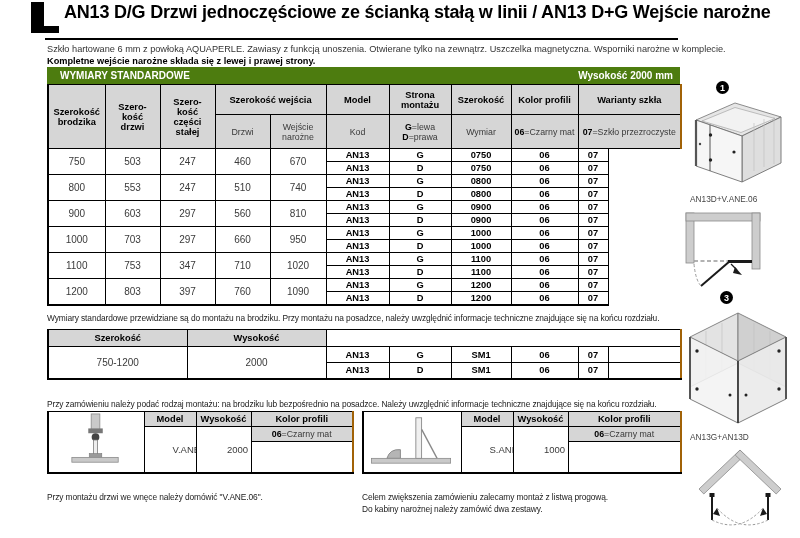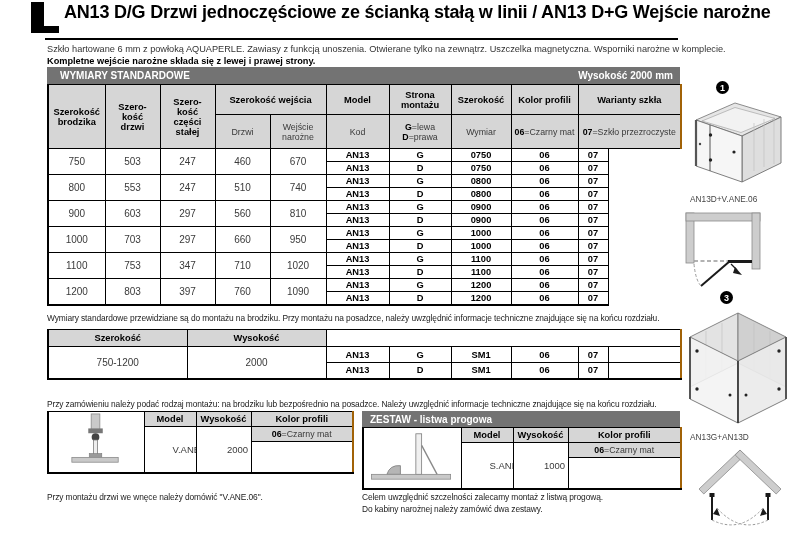--- a/index.html
+++ b/index.html
@@ -8,21 +8,21 @@
 
   
   .lmark-bar{left:31px;top:2px;width:13px;height:31px;background:#000;}
   .lmark-foot{left:31px;top:26px;width:28px;height:7px;background:#000;}
   .page-title{left:64px;top:2px;width:616px;font-size:18px;font-weight:bold;letter-spacing:-0.2px;white-space:nowrap;}
   .title-rule{left:45px;top:38px;width:633px;height:2px;background:#000;}
   .desc{left:47px;top:44px;width:640px;font-size:9.2px;color:#333;white-space:nowrap;}
   .desc-bold{left:47px;top:55.5px;width:640px;font-size:9.2px;font-weight:bold;color:#000;white-space:nowrap;}
 
   
-  .blackbar{background:#737373;color:#fff;display:flex;align-items:center;justify-content:space-between;font-size:10px;font-weight:bold;box-sizing:border-box;padding:0 7px 0 13px;height:17px;}
+  .blackbar{background:#4d7c0f;color:#fff;display:flex;align-items:center;justify-content:space-between;font-size:10px;font-weight:bold;box-sizing:border-box;padding:0 7px 0 13px;height:17px;}
   .blackbar .bb-left{white-space:nowrap;}
   .blackbar .bb-right{white-space:nowrap;}
 
   
   table{border-collapse:collapse;table-layout:fixed;}
   td{border:1px solid #000;text-align:center;vertical-align:middle;padding:0;overflow:hidden;}
   .hdr{background:#d6d6d6;font-weight:bold;font-size:9.3px;line-height:10px;color:#000;}
   .sub{background:#d6d6d6;font-weight:normal;font-size:8.8px;line-height:10px;color:#3a3a3a;}
   .sub b{color:#000;font-weight:bold;}
   .pre{white-space:pre-line;}
@@ -314,23 +314,20 @@
       </tr>
       <tr style="height:32px;">
         <td class="white-cell br bb"></td>
       </tr>
     </tbody>
   </table>
 </div>
 <div class="abs footnote" style="left:47px;top:492px;">Przy montażu drzwi we wnęce należy domówić "V.ANE.06".</div>
 
 <div class="abs" style="left:362px;top:411px;width:318px;">
-  <div class="blackbar" style="height:16px;justify-content:flex-start;padding-left:8px;">
-    <span class="bb-left">ZESTAW - listwa progowa</span>
-  </div>
   <table style="width:318px;">
     <colgroup>
         <col style="width:98px">
         <col style="width:52px">
         <col style="width:55px">
         <col style="width:113px">
       </colgroup>
     <tbody>
       <tr style="height:15px;">
         <td rowspan="3" class="kit-pic bl bb">
@@ -351,21 +348,21 @@
         <td class="sub br">
           <b>06</b><span>=Czarny mat</span>
         </td>
       </tr>
       <tr style="height:32px;">
         <td class="white-cell br bb"></td>
       </tr>
     </tbody>
   </table>
 </div>
-<div class="abs footnote" style="left:362px;top:492px;">Celem uwzględnić szczelności zalecamy montaż z listwą progową.</div>
+<div class="abs footnote" style="left:362px;top:492px;">Celem zwiększenia zamówieniu zalecamy montaż z listwą progową.</div>
 <div class="abs footnote" style="left:362px;top:504px;">Do kabiny narożnej należy zamówić dwa zestawy.</div>
 
 <div class="abs badge" style="left:716px;top:81px;">1</div>
 
 <svg class="abs" style="left:688px;top:94px;" width="100" height="96" viewBox="0 0 100 96">
   <polygon points="8,26 47,9 93,23 54,42" fill="#e6e6e6" stroke="#808080" stroke-width="0.9"></polygon>
   <polygon points="14,27 47,13.5 87,24.5 53,38.5" fill="#f2f2f2" stroke="#9a9a9a" stroke-width="0.6"></polygon>
   <polygon points="54,42 93,23 93,69 54,88" fill="#dedede" stroke="#707070" stroke-width="0.9"></polygon>
   <line x1="66" y1="29" x2="66" y2="77" stroke="#c2c2c2" stroke-width="0.7"></line>
   <line x1="76" y1="25" x2="76" y2="73" stroke="#c2c2c2" stroke-width="0.7"></line>

